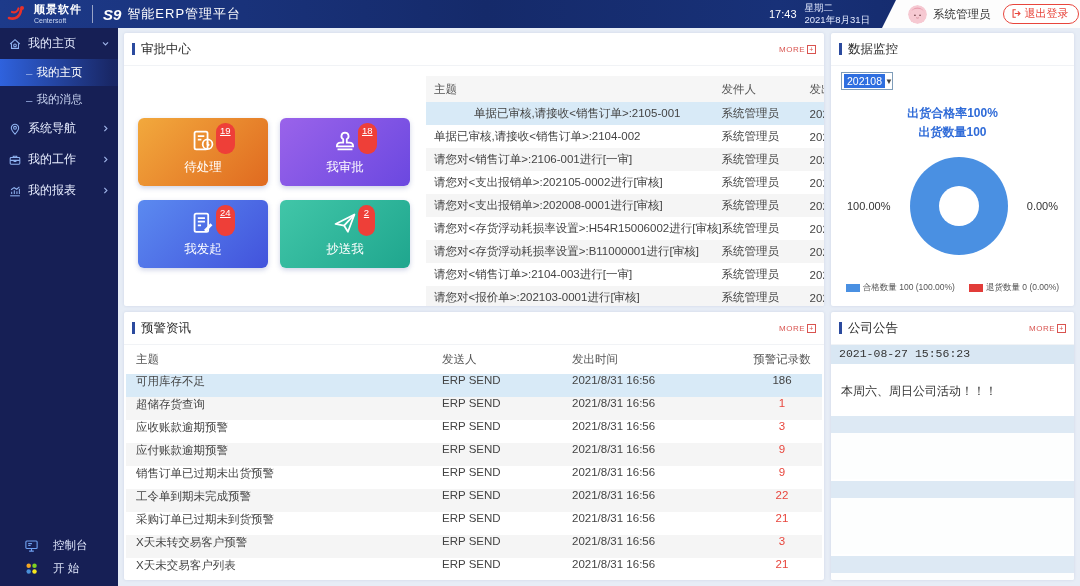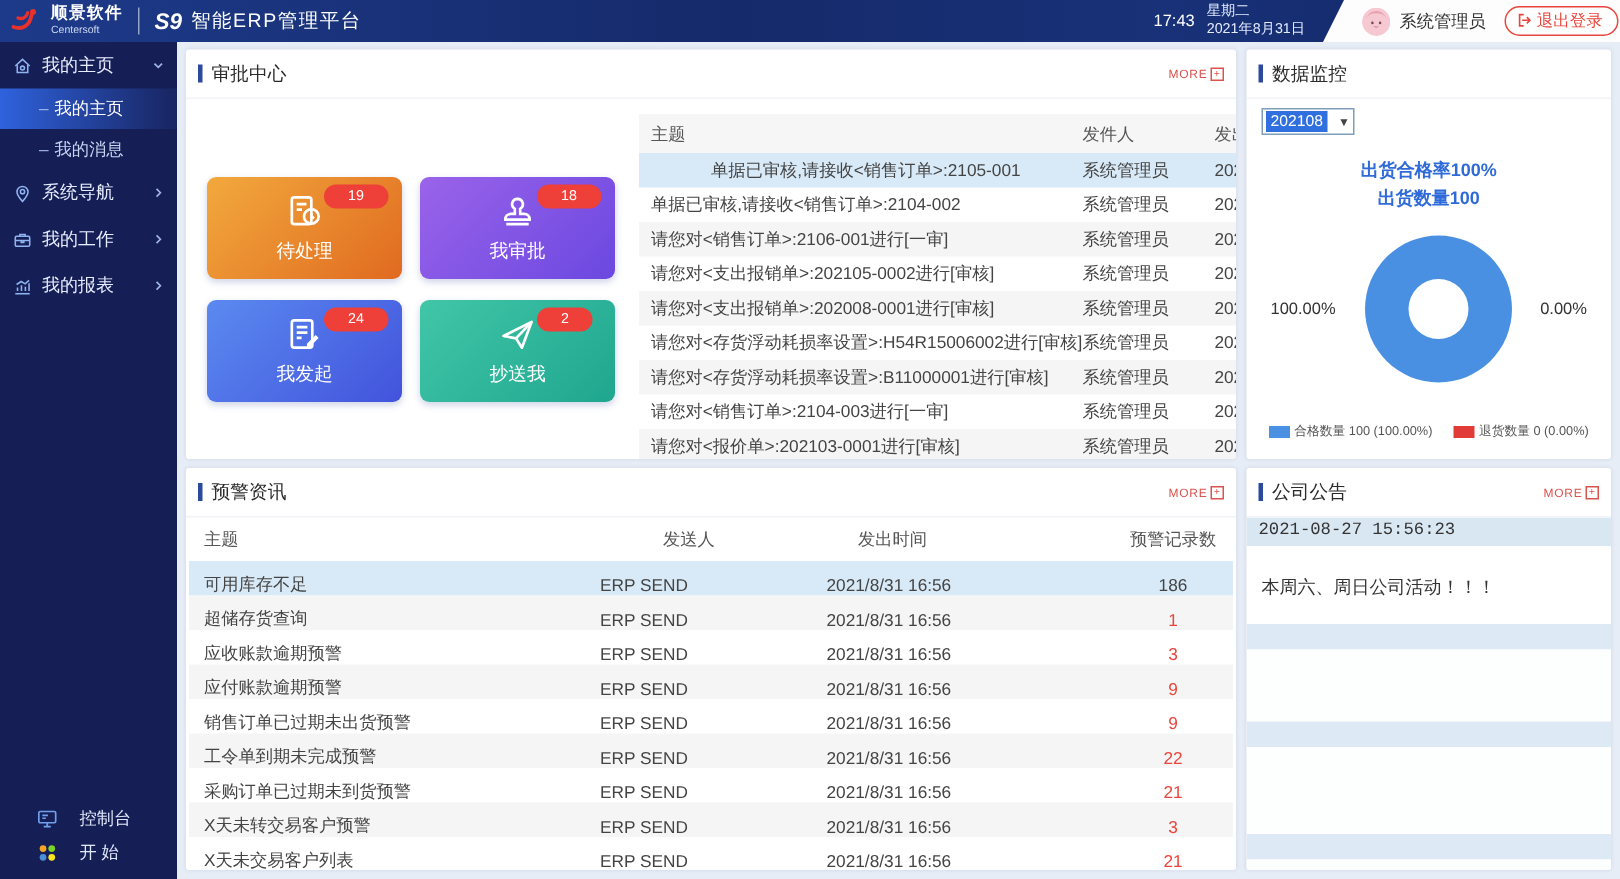--- a/index.html
+++ b/index.html
@@ -68,54 +68,54 @@
     align-items:center; justify-content:center; font-size:7px; line-height:1; }
 
   
   .approval-body { flex:1; display:flex; padding:10px 10px 8px 14px; gap:16px; }
   .tiles { width:272px; flex:0 0 272px; display:grid; grid-template-columns:130px 130px;
     grid-template-rows:68px 68px; gap:14px 12px; align-content:center; }
   .tile { border-radius:6px; color:#fff; display:flex; flex-direction:column; align-items:center;
     justify-content:center; gap:5px; font-size:12.5px; position:relative; cursor:pointer;
     box-shadow:0 2px 5px rgba(60,80,160,.25); }
   .tile .icn { color:#fff; }
-  .tile-badge { position:absolute; top:5px; left:60%; min-width:17px; height:16px; line-height:15px;
+  .tile-badge { position:absolute; top:5px; left:60%; min-width:17px; height:31px; line-height:15px;
     background:#ee3f38; color:#fff; border-radius:9px; font-size:9.5px; text-align:center;
-    padding:0 16px; }
+    padding:0 4px;text-decoration:underline; }
   .appr-table { flex:1; position:relative; padding-right:12px; font-size:11.5px; }
   .t-head { display:flex; align-items:center; height:26px; background:#f6f6f6; color:#555; }
   .t-row { display:flex; align-items:center; height:23px; color:#444; cursor:pointer; }
   .t-row:nth-child(odd) { background:#f5f5f5; }
   .t-row.hl { background:#d8eaf7;padding-left:40px; }
   .c-subj { flex:1; padding-left:8px; white-space:nowrap; overflow:hidden; }
   .c-sender { width:88px; flex:0 0 88px; }
   .c-time { width:100px; flex:0 0 100px; }
 
   
   .monitor-body { flex:1; display:flex; flex-direction:column; padding:6px 10px 8px 10px; }
-  .period-select { width:62px; height:18px; border:1px solid #7f9db9; background:#fff;
+  .period-select { width:52px; height:18px; border:1px solid #7f9db9; background:#fff;
     display:flex; align-items:center; padding:0 2px; cursor:pointer; }
   .period-val { background:#2f6fe0; color:#fff; font-size:10.5px; padding:0 3px; line-height:14px; }
   .period-chev { margin-left:auto; font-size:8px; color:#444; }
   .monitor-summary { text-align:center; color:#2f6bd8; font-weight:bold; font-size:12px;
     line-height:1.55; margin-top:14px; }
   .chart-row { display:flex; align-items:center; justify-content:space-between;
     padding:0 6px; margin-top:16px; }
   .donut { width:98px; height:98px; border-radius:50%; position:relative; flex:0 0 auto; }
   .donut::after { content:""; position:absolute; inset:29px; background:#fff; border-radius:50%; }
   .pct-label { font-size:11px; color:#333; }
   .legend { margin-top:auto; display:flex; justify-content:center; gap:14px; font-size:8.5px;
     color:#555; padding-bottom:4px; }
   .legend-item { display:flex; align-items:center; gap:3px; }
   .swatch { width:14px; height:8px; display:inline-block; }
 
   
   .alert-table { flex:1; font-size:11.5px; padding:0 2px; }
   .a-head { display:flex; align-items:center; height:29px; color:#555; }
-  .a-row { display:flex; align-items:flex-end; height:23px; color:#444; cursor:pointer;gap:21px; }
+  .a-row { display:flex; align-items:flex-start; height:23px; color:#444; cursor:pointer; }
   .a-row:nth-child(even) { background:#f5f5f5; }
   .a-row.hl { background:#d8eaf7; }
   .ac-subj { flex:1; padding-left:10px; }
   .ac-sender { width:130px; flex:0 0 130px; }
   .ac-time { width:170px; flex:0 0 170px; }
   .ac-count { width:80px; flex:0 0 80px; text-align:center; }
   .ac-count.red { color:#e8453c; }
 
   
   .ann-body { flex:1; overflow:hidden;font-family:Liberation Mono, monospace; }

